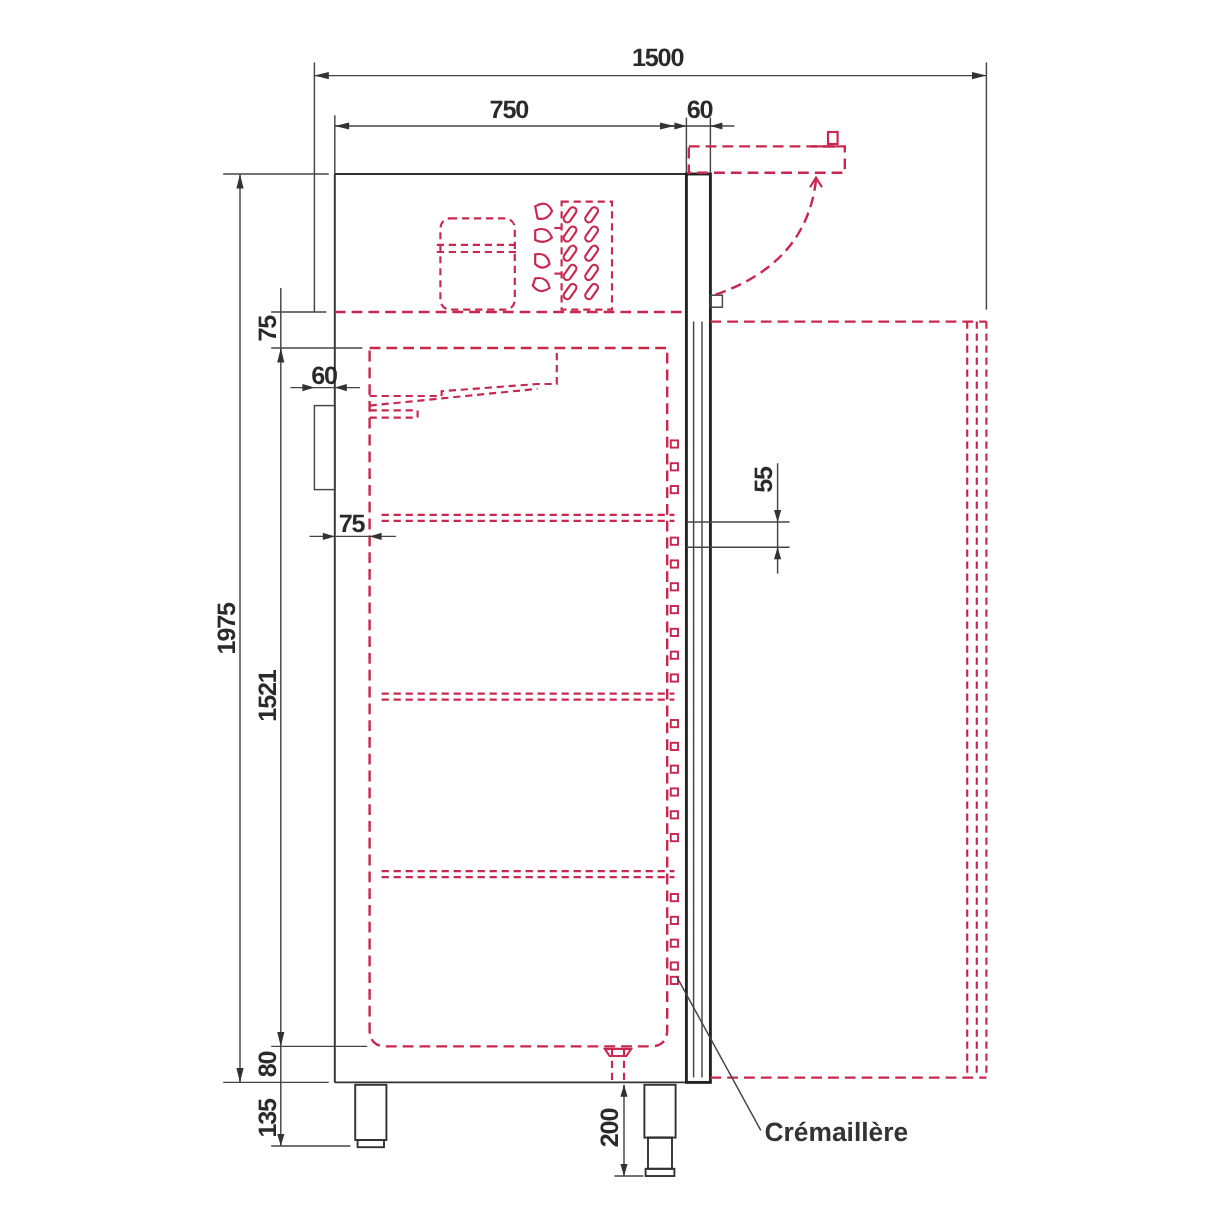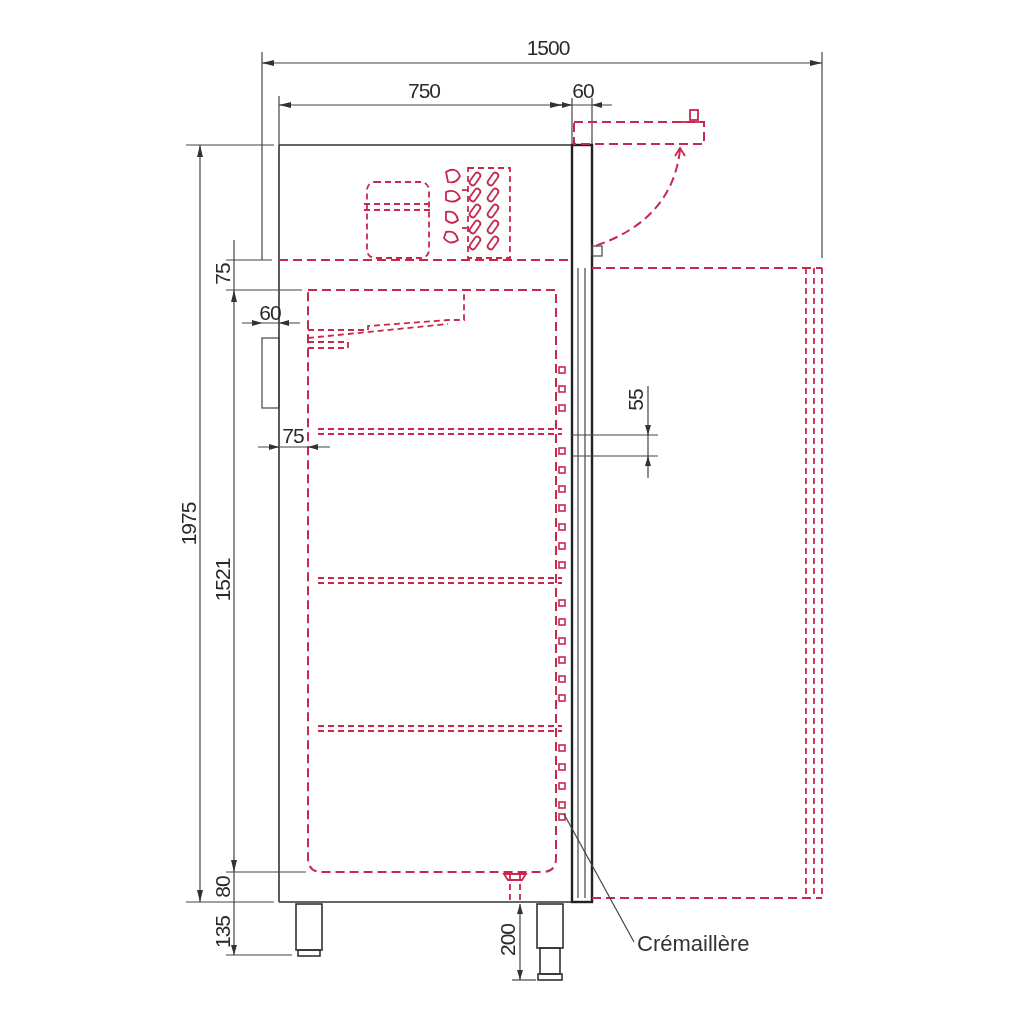--- a/index.html
+++ b/index.html
@@ -1,17 +1,17 @@
 <!DOCTYPE html>
 <html><head>
 <meta charset="utf-8">
 <style>
   html, body { margin: 0; padding: 0; background: #ffffff; }
   body { width: 1024px; height: 1024px; overflow: hidden; }
-  .canvas { position: relative; width: 1024px; height: 1024px; }
+  .canvas { position: relative; width: 1024px; height: 1024px; font-weight: bold; }
   svg { position: absolute; left: 0; top: 0; }
   .dim-text { font-family: "Liberation Sans", sans-serif; font-size: 21px; fill: #2a2a2a; letter-spacing: -1px; }
   .label-text { font-family: "Liberation Sans", sans-serif; font-size: 22px; fill: #333333; }
   .ln { stroke: #333333; stroke-width: 1.6; fill: none; }
   .ln-thin { stroke: #444444; stroke-width: 1.2; fill: none; }
   .ln-thick { stroke: #222222; stroke-width: 2.4; fill: none; }
   .dash { stroke: #c8284e; stroke-width: 2; fill: none; stroke-dasharray: 9 5; }
   .dash-s { stroke: #c8284e; stroke-width: 1.8; fill: none; stroke-dasharray: 6 4; }
   .red-solid { stroke: #c8284e; stroke-width: 1.8; fill: none; }
   .sq { stroke: #c8284e; stroke-width: 1.6; fill: #fff; }

